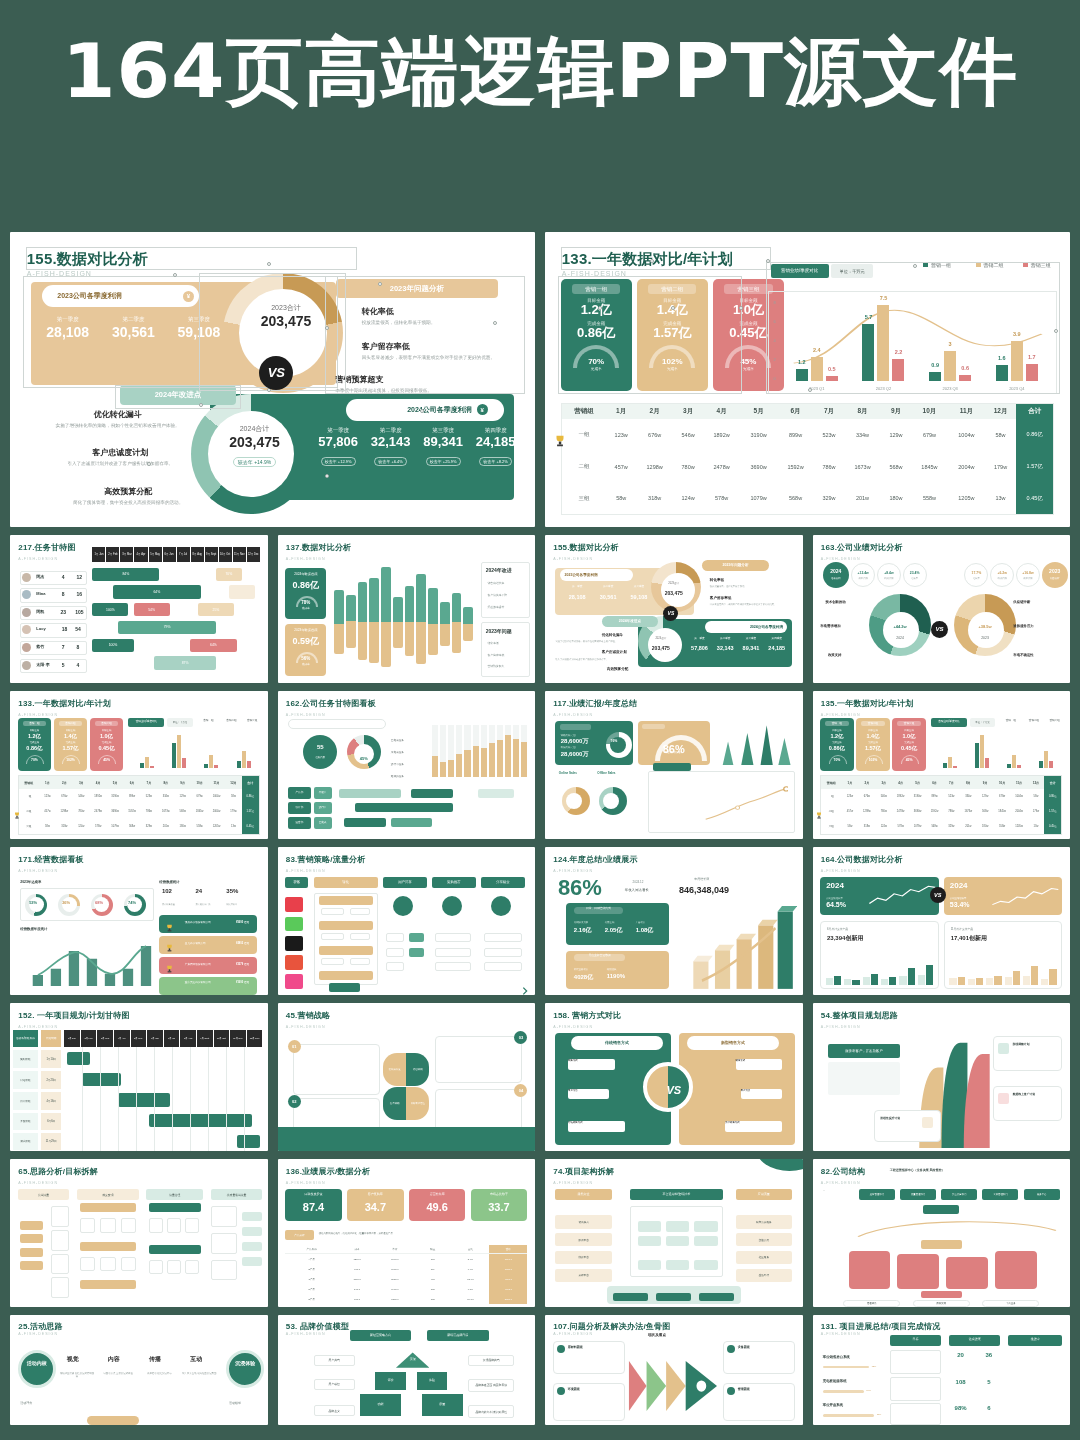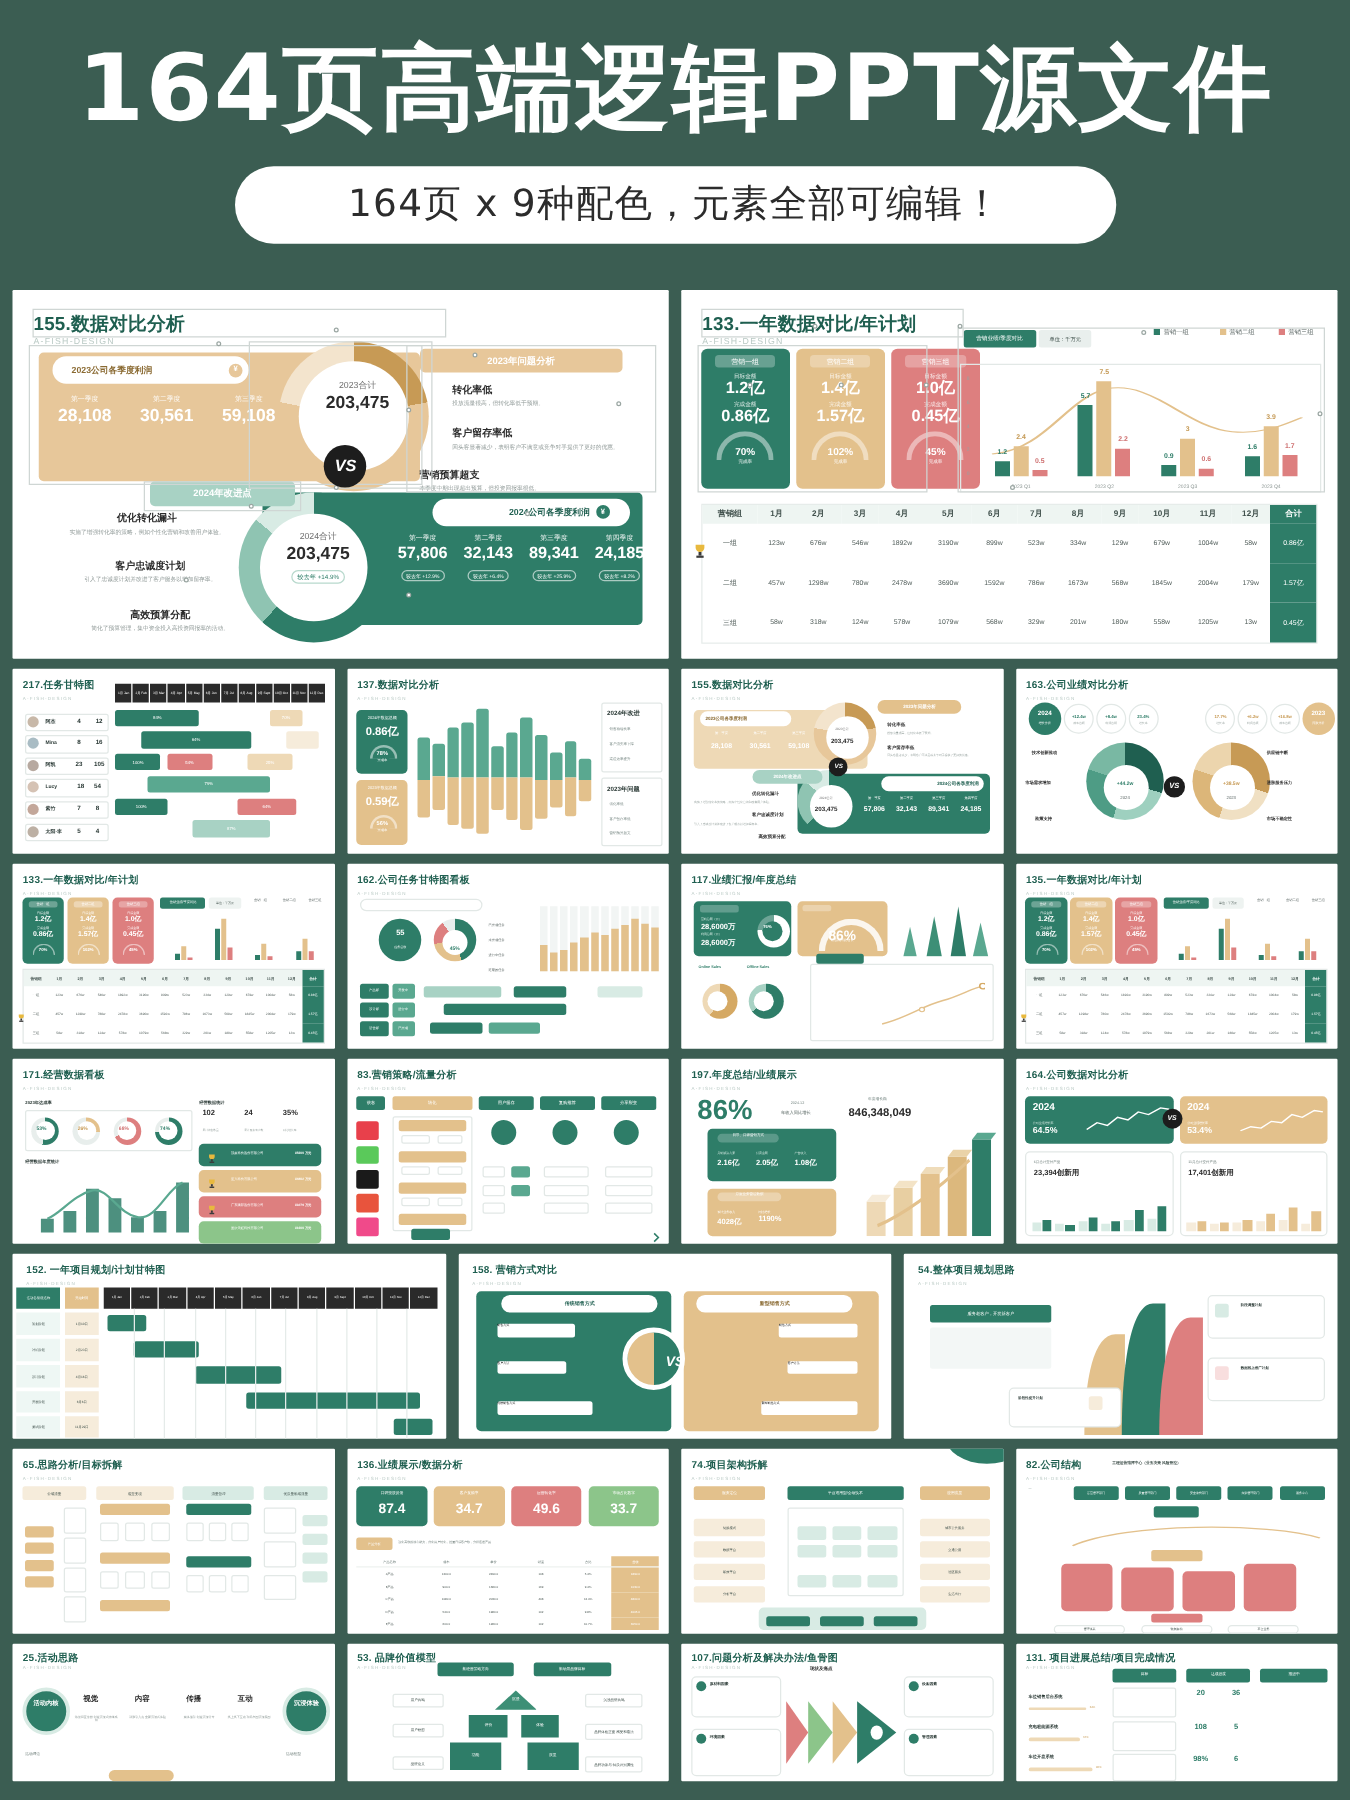--- a/index.html
+++ b/index.html
@@ -141,23 +141,20 @@
   .dtable th { background:#eef5f2; color:#41514d; font-size:6.5px; font-weight:bold; padding:3px 0; }
   .dtable td { text-align:center; font-size:5.5px; color:#54605d; padding:3px 0; }
   .dtable th:last-child, .dtable td:last-child { background:#2e7d68; color:#fff; }
   .dtable th:last-child { background:#2e7d68; }
 </style>
 </head>
 <body>
 
 <div class="header">
   <div class="hero-title">164页高端逻辑PPT源文件</div>
-  <div class="hero-pill">
-    <span>164页 x 9种配色，元素全部可编辑！</span>
-  </div>
 </div>
 
 <div class="grid">
 
   <div class="row">
 
     <div class="card big">
       <div class="slide-title">155.数据对比分析</div>
       <div class="slide-sub">A-FISH-DESIGN</div>
 
@@ -1247,21 +1244,21 @@
       <div class="blk bd rnd" style="left:80%;top:68%;width:15%;height:6%"></div>
       <div class="blk bd rnd" style="left:80%;top:78%;width:15%;height:6%"></div>
       <div class="blk g-dark rnd" style="left:20%;top:92%;width:12%;height:6%"></div>
       <div class="blk" style="right:2%;bottom:2%;width:10px;height:10px">
         <svg viewBox="0 0 24 24" width="10" height="10">
             <path d="M8 4l8 8-8 8" fill="none" stroke="#2e7d68" stroke-width="3"></path>
           </svg></div>
     </div>
 
     <div class="card sm">
-      <div class="slide-title">197.年度总结/业绩展示</div>
+      <div class="slide-title">124.年度总结/业绩展示</div>
       <div class="slide-sub">A-FISH-DESIGN</div>
       <div class="blk" style="left:5%;top:19%;font-size:22px;font-weight:bold;color:#2e7d68">86%</div>
       <div class="blk" style="left:34%;top:22%;font-size:3px;color:#7a8a86">2024.12</div>
       <div class="blk" style="left:31%;top:28%;font-size:3.4px;color:#4b5a56">年收入同比增长</div>
       <div class="blk g-dark rnd4" style="left:8%;top:38%;width:40%;height:28%">
         <div class="blk" style="left:8%;top:8%;width:48%;height:18%;background:rgba(255,255,255,.22);border-radius:10px"></div>
         <div class="blk txt" style="left:8%;top:10%;width:48%;font-size:2.8px">日常、口碑营销方式</div>
         <div class="blk" style="left:8%;top:42%;font-size:2.4px;color:#cfe6de">月销解决方案</div>
         <div class="blk" style="left:8%;top:56%;font-size:6px;font-weight:bold;color:#fff">2.16亿</div>
         <div class="blk" style="left:38%;top:42%;font-size:2.4px;color:#cfe6de">付费金额</div>
@@ -1419,20 +1416,37 @@
       <div class="vln" style="left:42%;top:30%;height:70%"></div>
         <div class="vln" style="left:49%;top:30%;height:70%"></div>
       <div class="vln" style="left:56%;top:30%;height:70%"></div>
         <div class="vln" style="left:63%;top:30%;height:70%"></div>
       <div class="vln" style="left:70%;top:30%;height:70%"></div>
         <div class="vln" style="left:77%;top:30%;height:70%"></div>
       <div class="vln" style="left:84%;top:30%;height:70%"></div>
         <div class="vln" style="left:91%;top:30%;height:70%"></div>
     </div>
 
+    <div class="card sm">
+      <div class="slide-title">45.营销战略</div>
+      <div class="slide-sub">A-FISH-DESIGN</div>
+      <div class="blk bd rnd4 wh" style="left:6%;top:28%;width:34%;height:34%"></div>
+      <div class="blk bd rnd4 wh" style="left:6%;top:64%;width:34%;height:30%"></div>
+      <div class="blk bd rnd4 wh" style="left:61%;top:22%;width:34%;height:32%"></div>
+      <div class="blk bd rnd4 wh" style="left:61%;top:58%;width:34%;height:30%"></div>
+      <div class="blk o-mid cir txt" style="left:4%;top:25%;width:13px;height:13px;font-size:4px;font-weight:bold">01</div>
+      <div class="blk g-dark cir txt" style="left:4%;top:62%;width:13px;height:13px;font-size:4px;font-weight:bold">02</div>
+      <div class="blk g-dark cir txt" style="left:92%;top:19%;width:13px;height:13px;font-size:4px;font-weight:bold">03</div>
+      <div class="blk o-mid cir txt" style="left:92%;top:55%;width:13px;height:13px;font-size:4px;font-weight:bold">04</div>
+      <div class="blk txt" style="left:41%;top:34%;width:9%;height:22%;background:#e3c18c;border-radius:14px 0 0 14px;font-size:2.4px">提升知名度</div>
+      <div class="blk txt" style="left:50%;top:34%;width:9%;height:22%;background:#2e7d68;border-radius:0 14px 14px 0;font-size:2.4px">内容营销</div>
+      <div class="blk txt" style="left:41%;top:57%;width:9%;height:22%;background:#2e7d68;border-radius:14px 0 0 14px;font-size:2.4px">会员营销</div>
+      <div class="blk txt" style="left:50%;top:57%;width:9%;height:22%;background:#e3c18c;border-radius:0 14px 14px 0;font-size:2.4px">目标客户定位</div>
+      <div class="blk g-dark" style="left:0;bottom:0;width:100%;height:16%"></div>
+    </div>
 
     <div class="card sm">
       <div class="slide-title">158. 营销方式对比</div>
       <div class="slide-sub">A-FISH-DESIGN</div>
       <div class="blk g-dark rnd4" style="left:4%;top:20%;width:45%;height:76%"></div>
       <div class="blk o-mid rnd4" style="left:52%;top:20%;width:45%;height:76%"></div>
       <div class="blk wh pill txtd" style="left:10%;top:22%;width:36%;height:10%;font-size:4px;font-weight:bold;color:#1f5f50">传统销售方式</div>
       <div class="blk wh pill txtd" style="left:55%;top:22%;width:36%;height:10%;font-size:4px;font-weight:bold;color:#8a6a32">新型销售方式</div>
       <div class="blk wh rnd" style="left:9%;top:38%;width:18%;height:7%;font-size:2.4px" style2="">销售方式</div>
       <div class="blk wh rnd" style="left:9%;top:58%;width:16%;height:7%;font-size:2.4px">客户方法</div>

